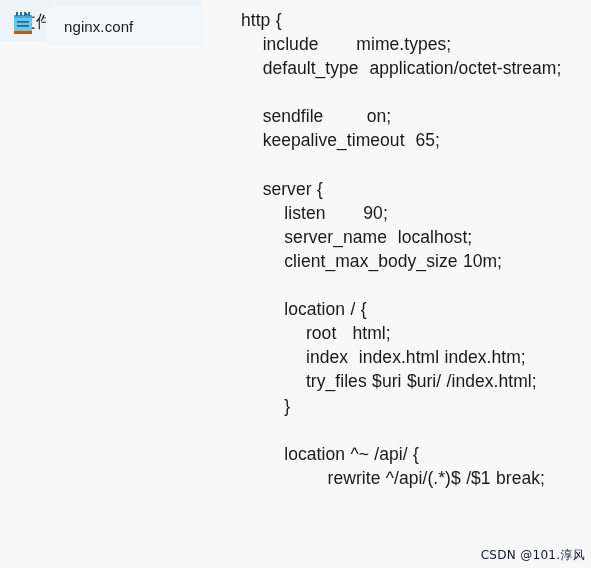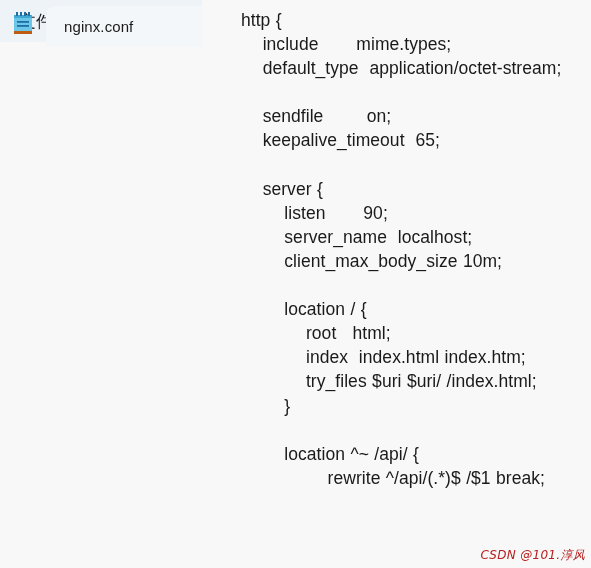--- a/index.html
+++ b/index.html
@@ -126,25 +126,24 @@
     letter-spacing: 0.05px;
     word-spacing: 0.5px;
   }
 
   
   .watermark {
     position: absolute;
     right: 6px;
     bottom: 4px;
     font-size: 12px;
-    color: #b91c1c;
+    color: #0f172a;
     font-family: "DejaVu Sans", "Liberation Sans", sans-serif;
     letter-spacing: 0.3px;
     user-select: none;
-    font-style: italic;
   }
 </style>
 </head>
 <body>
 
 <div class="window">
 
   <div class="tabstrip">
 
     <span class="app-icon">

